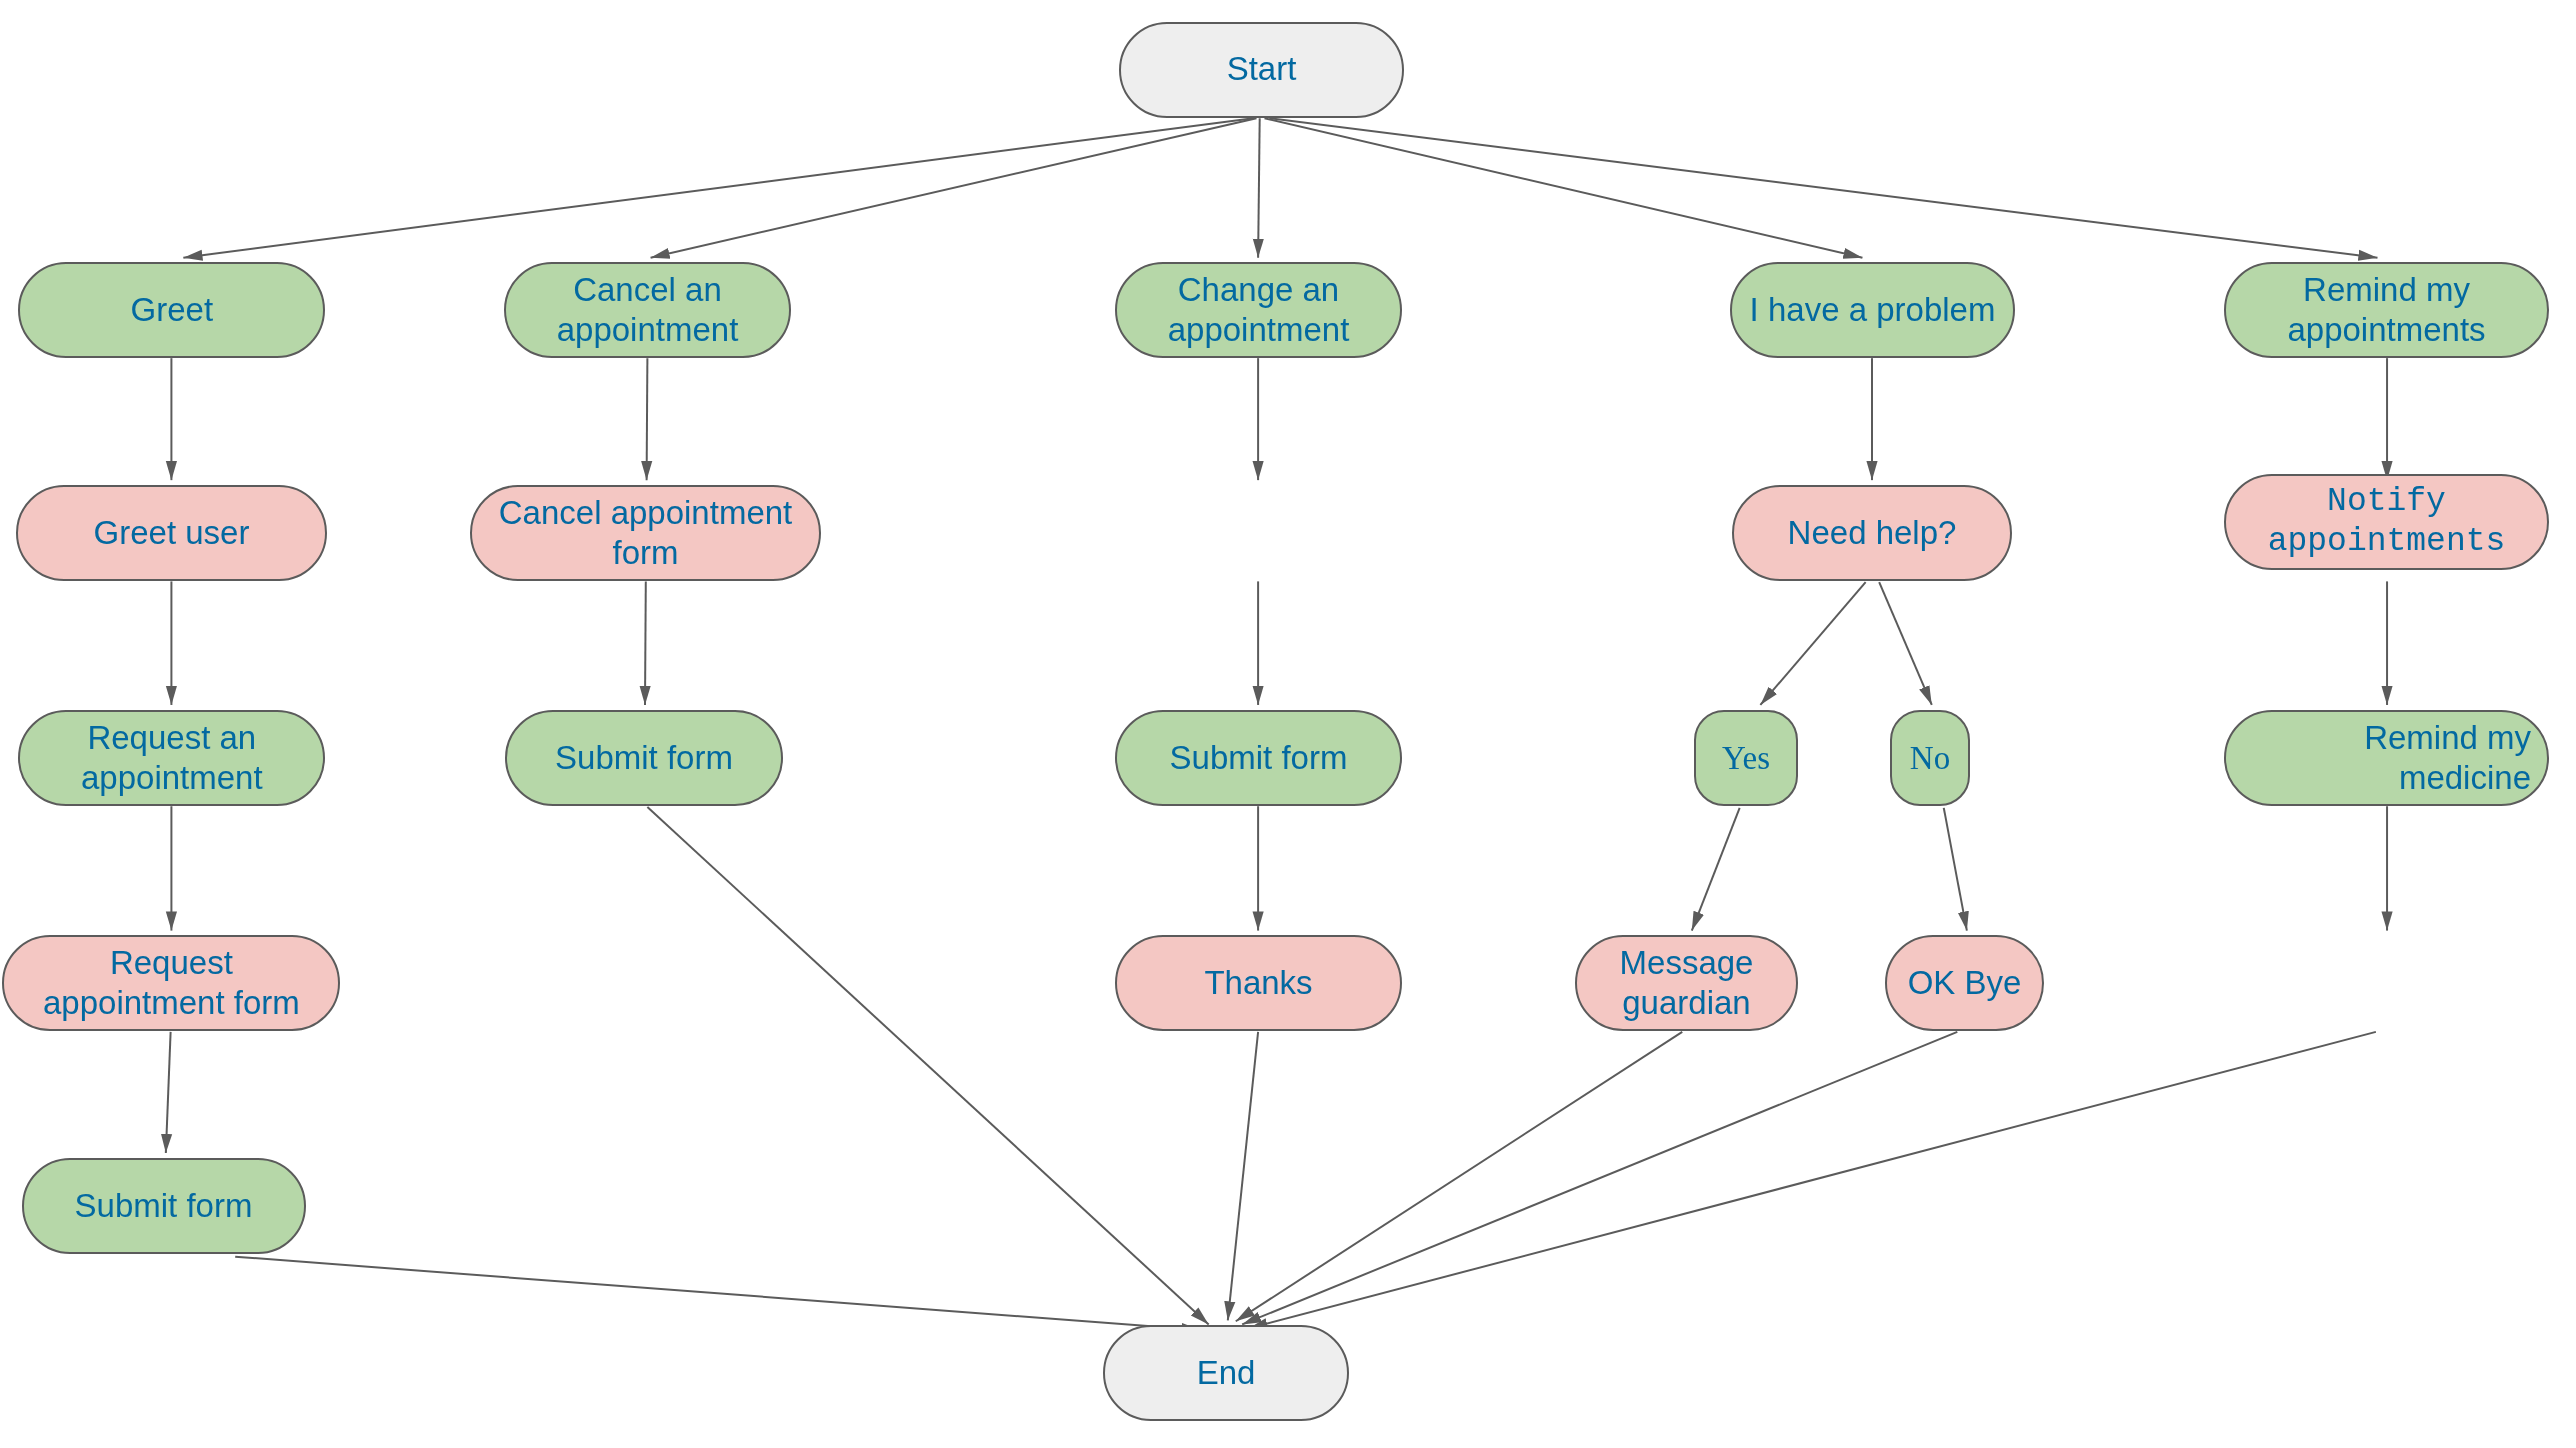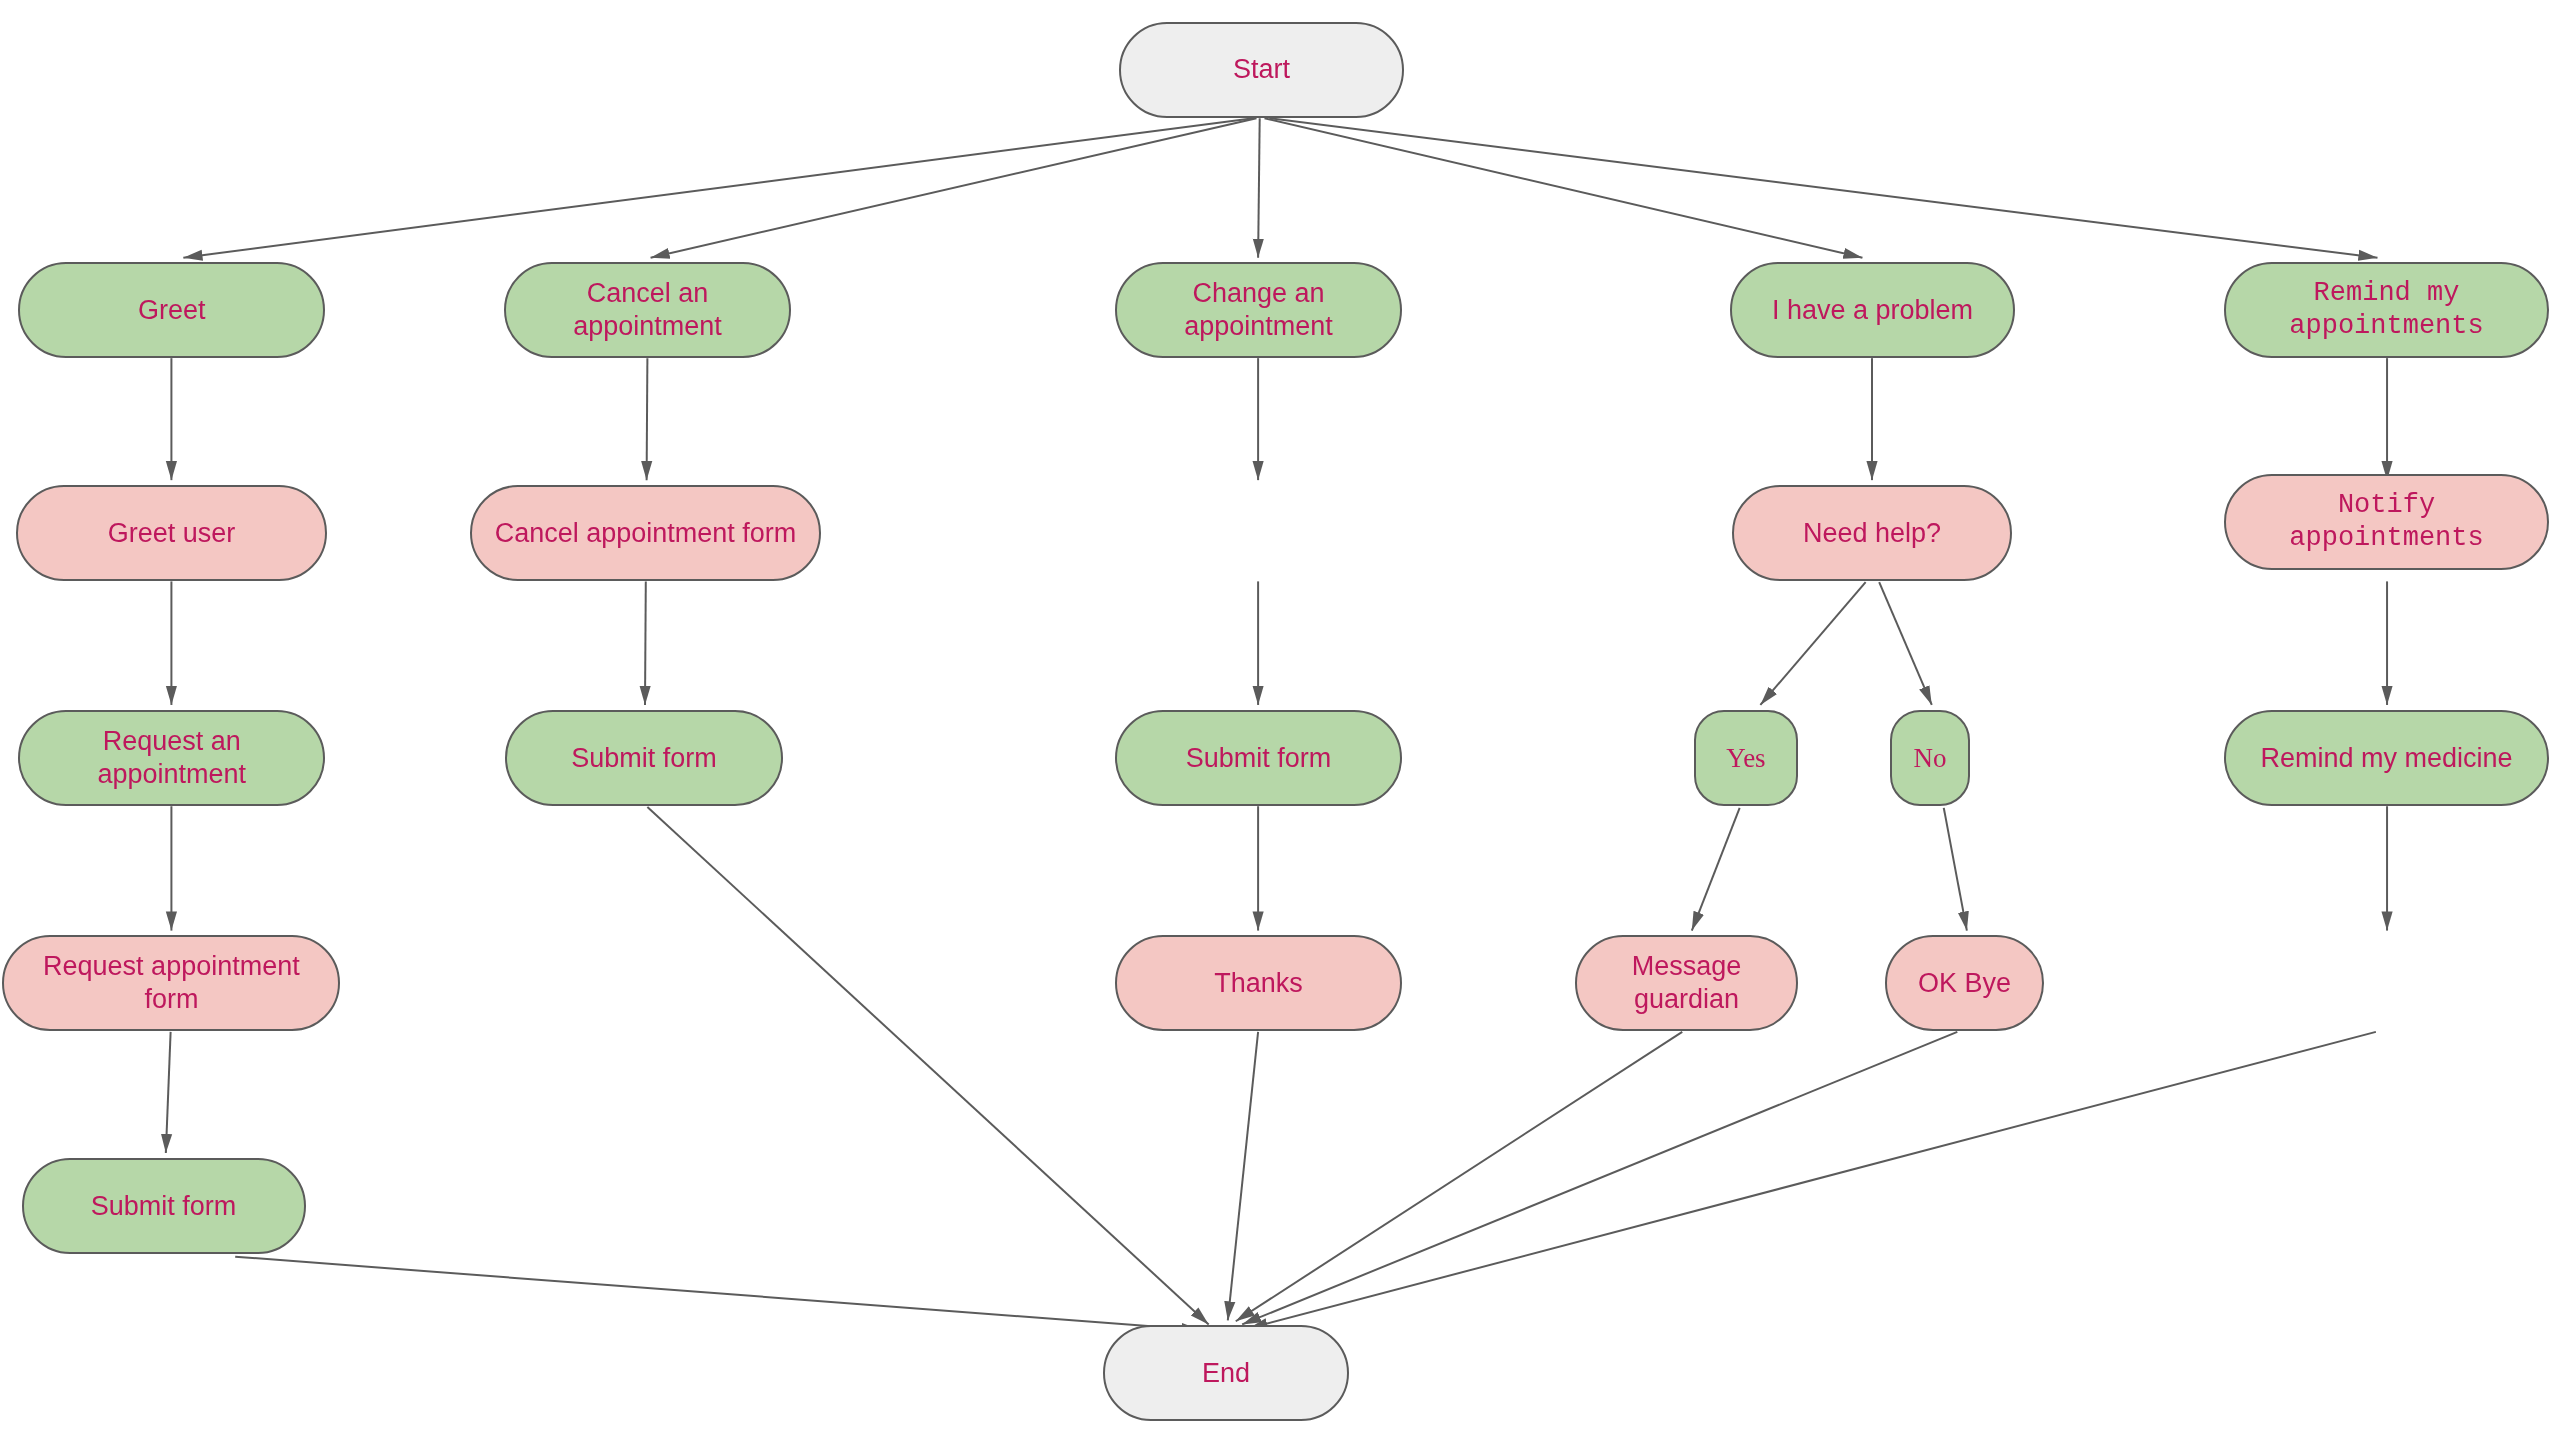--- a/index.html
+++ b/index.html
@@ -29,23 +29,23 @@
   .node {
     position: absolute;
     box-sizing: border-box;
     height: 96px;
     border: 2.4px solid #5b5b5b;
     border-radius: 48px;
     display: flex;
     align-items: center;
     justify-content: center;
     text-align: center;
-    font-size: 27px;
+    font-size: 33px;
     line-height: 1.22;
-    color: #be185d;
+    color: #0369a1;
     padding: 0 16px;
   }
   .node.green { background: #b6d7a8; }
   .node.pink  { background: #f4c7c3; }
   .node.gray  { background: #eeeeee; }
   .node.small { border-radius: 30px; padding: 0 8px; font-family: Liberation Serif, serif; }
 </style>
 </head>
 <body>
 
@@ -108,20 +108,20 @@
   <div class="node green" style="left:1115px; top:710px; width:287px;">Submit form</div>
   <div class="node pink" style="left:1115px; top:935px; width:287px;">Thanks</div>
 
   <div class="node green" style="left:1730px; top:262px; width:285px;">I have a problem</div>
   <div class="node pink" style="left:1732px; top:485px; width:280px;text-align:right;">Need help?</div>
   <div class="node green small" style="left:1694px; top:710px; width:104px;">Yes</div>
   <div class="node green small" style="left:1890px; top:710px; width:80px;">No</div>
   <div class="node pink" style="left:1575px; top:935px; width:223px;">Message guardian</div>
   <div class="node pink" style="left:1885px; top:935px; width:159px;">OK Bye</div>
 
-  <div class="node green" style="left:2224px; top:262px; width:325px;font-family:Liberation Mono, monospace;">Remind my appointments</div>
+  <div class="node green" style="left:2224px; top:262px; width:325px;">Remind my appointments</div>
   <div class="node pink" style="left:2224px; top:474px; width:325px;font-family:Liberation Mono, monospace;">Notify appointments</div>
   <div class="node green" style="left:2224px; top:710px; width:325px;text-align:right;">Remind my medicine</div>
 
   <div class="node gray" style="left:1103px; top:1325px; width:246px;">End</div>
 
 </div>
 
 
 </body></html>

